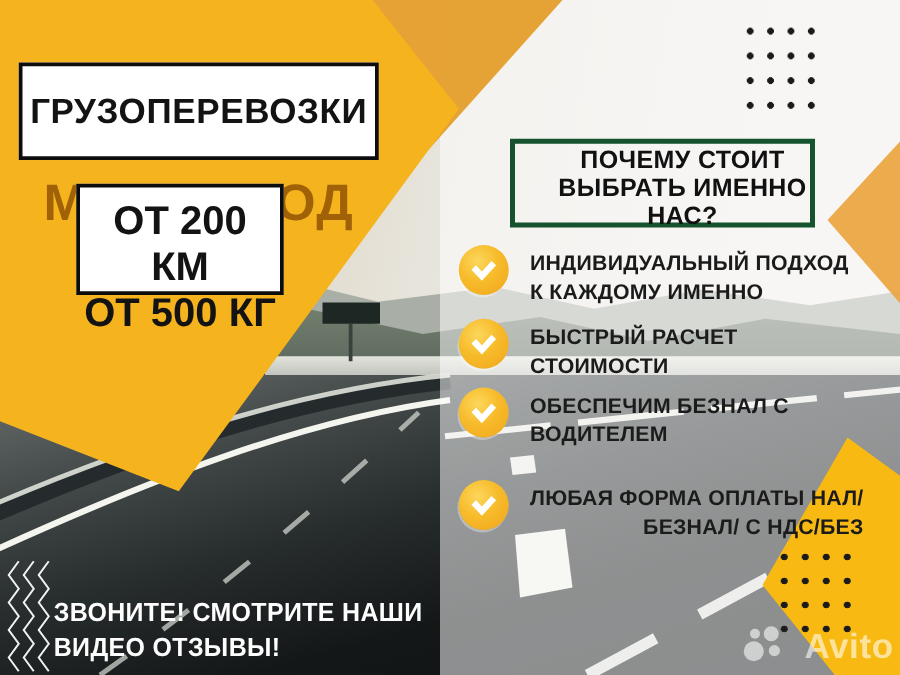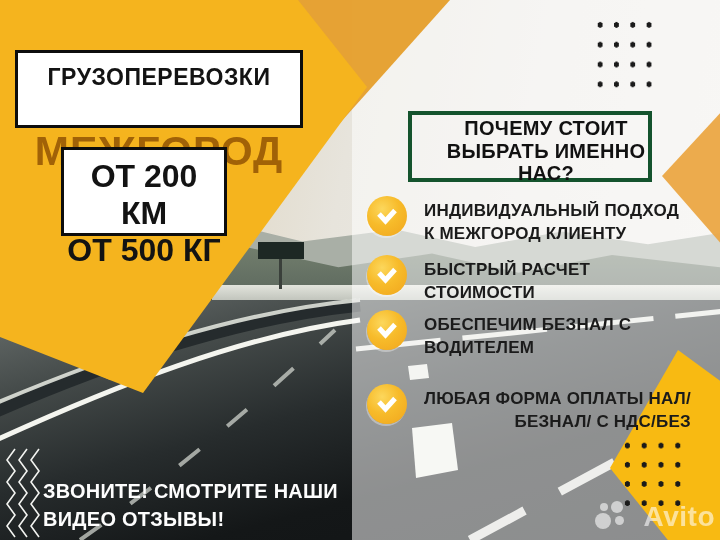--- a/index.html
+++ b/index.html
@@ -40,21 +40,21 @@
     clip-path:polygon(678px 350px,610px 468px,712px 595px,815px 450px);}
 
   
   .dots{background-image:radial-gradient(circle,#1a1a1a 2.5px,rgba(0,0,0,0) 2.9px);}
   .dots-top{left:592px;top:15px;width:65px;height:79px;background-size:16.3px 19.8px;}
   .dots-bottom{left:619px;top:436px;width:67px;height:77px;background-size:16.8px 19.2px;}
 
   
   .headline-box{left:15px;top:50px;width:288px;height:78px;background:#ffffff;
     border:3px solid #0d0d0d;box-sizing:border-box;text-align:center;overflow:visible;}
-  .headline-l1{display:block;margin-top:10px;font-size:23px;line-height:29px;font-weight:bold;
+  .headline-l1{display:block;margin-top:21px;font-size:28px;line-height:29px;font-weight:bold;
     color:#131313;letter-spacing:.5px;}
   .headline-l2{display:block;font-size:41px;line-height:38px;font-weight:bold;color:#a16207;letter-spacing:1px;margin-top:40px;}
   .cond-box{left:61px;top:147px;width:166px;height:89px;background:#ffffff;
     border:3px solid #0d0d0d;box-sizing:border-box;text-align:center;}
   .cond-line{display:block;font-size:32px;line-height:37px;font-weight:bold;color:#131313;letter-spacing:0px;}
   .cond-box .cond-line:first-child{margin-top:8px;}
 
   .why-box{left:408px;top:111px;width:244px;height:71px;border:4px solid #14532d;
     box-sizing:border-box;text-align:center;background:rgba(255,255,255,0);padding-left:32px;}
   .why-line{display:block;font-size:20px;line-height:22.5px;font-weight:bold;color:#111;letter-spacing:.3px;}
@@ -138,21 +138,21 @@
   </div>
 
   <div class="abs benefit b1">
     <span class="check-circle">
       <svg width="24" height="24" viewBox="0 0 24 24">
           <path d="M4,10 L10.5,17 L20,6.5" stroke="#ffffff" stroke-width="5" fill="none" stroke-linejoin="miter"></path>
         </svg>
     </span>
     <div class="benefit-text">
       <span>ИНДИВИДУАЛЬНЫЙ ПОДХОД</span>
-      <span>К  МЕЖГОРОД КЛИЕНТУ</span>
+      <span>К  КАЖДОМУ ИМЕННО</span>
     </div>
   </div>
 
   <div class="abs benefit b2">
     <span class="check-circle">
       <svg width="24" height="24" viewBox="0 0 24 24">
           <path d="M4,10 L10.5,17 L20,6.5" stroke="#ffffff" stroke-width="5" fill="none" stroke-linejoin="miter"></path>
         </svg>
     </span>
     <div class="benefit-text">

